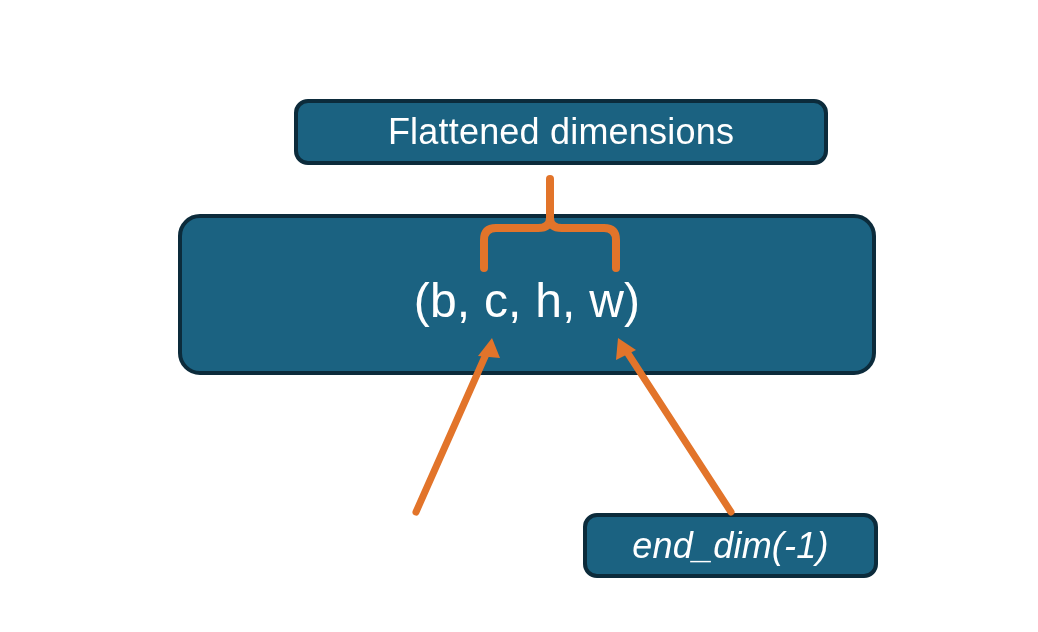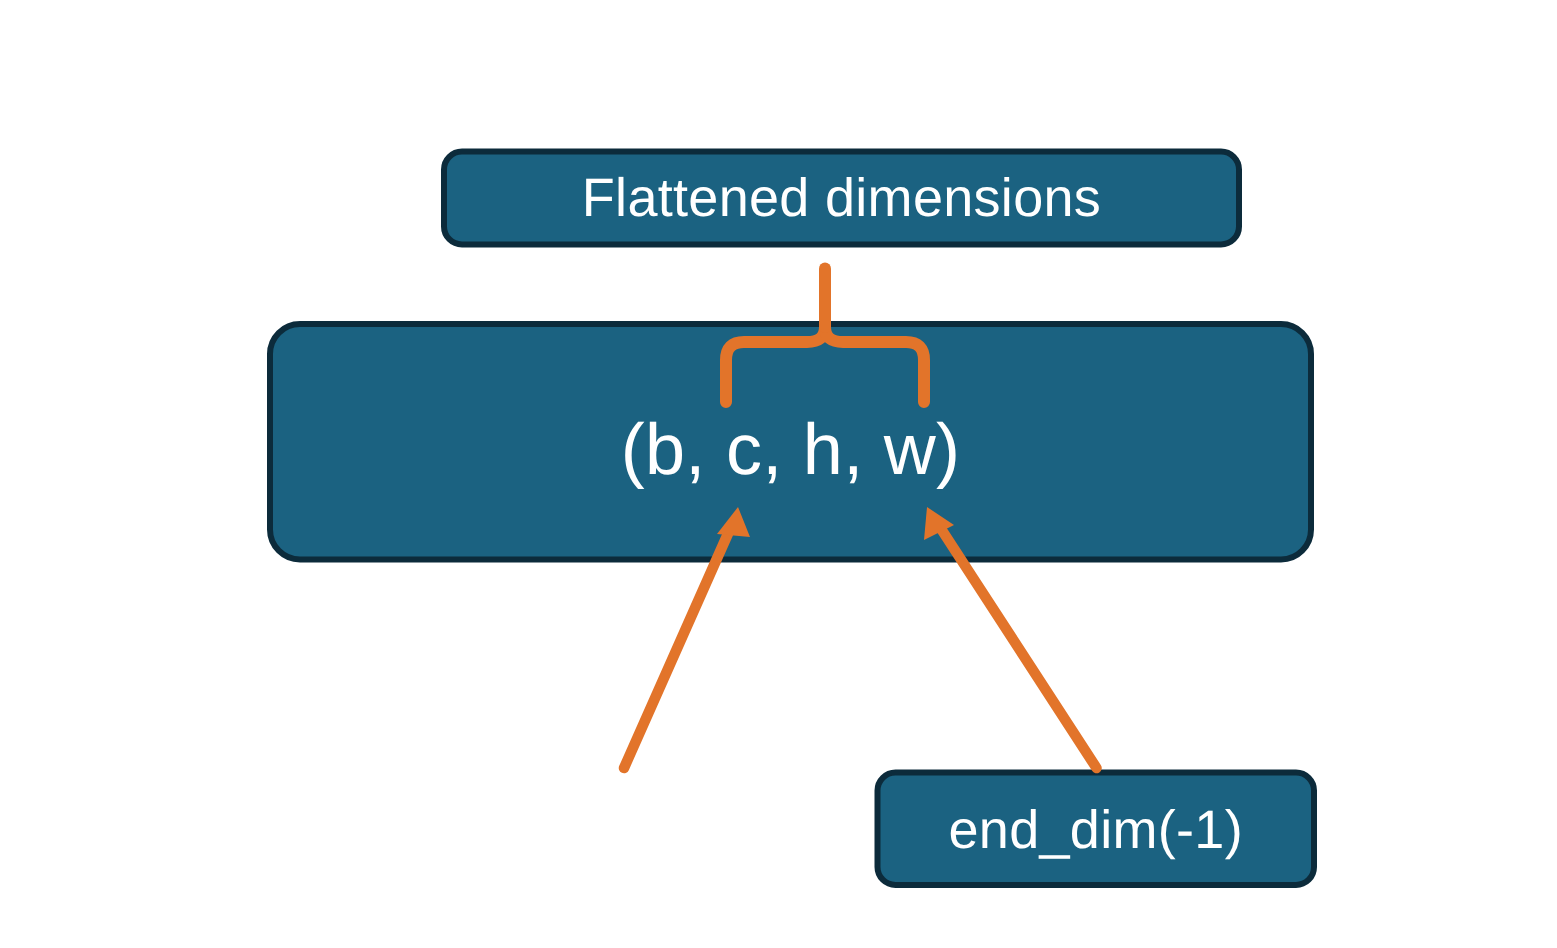--- a/index.html
+++ b/index.html
@@ -69,22 +69,23 @@
     top: 513px;
     width: 293px;
     height: 65px;
     font-size: 36px;
   }
 
   #box-end-dim {
     left: 583px;
     top: 513px;
     width: 295px;
-    height: 79px;
+    height: 65px;
     font-size: 36px;
+    font-style: italic;
   }
 
   
   #annotations {
     position: absolute;
     left: 0;
     top: 0;
     width: 1038px;
     height: 632px;
     pointer-events: none;

